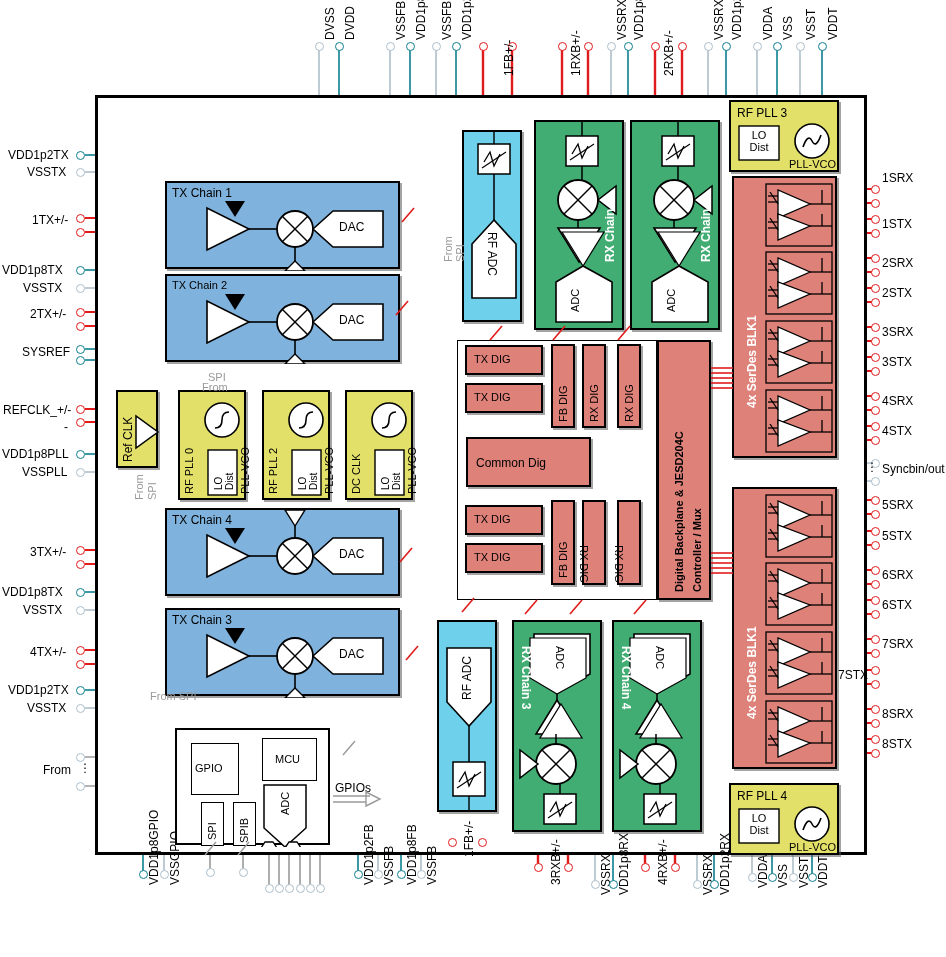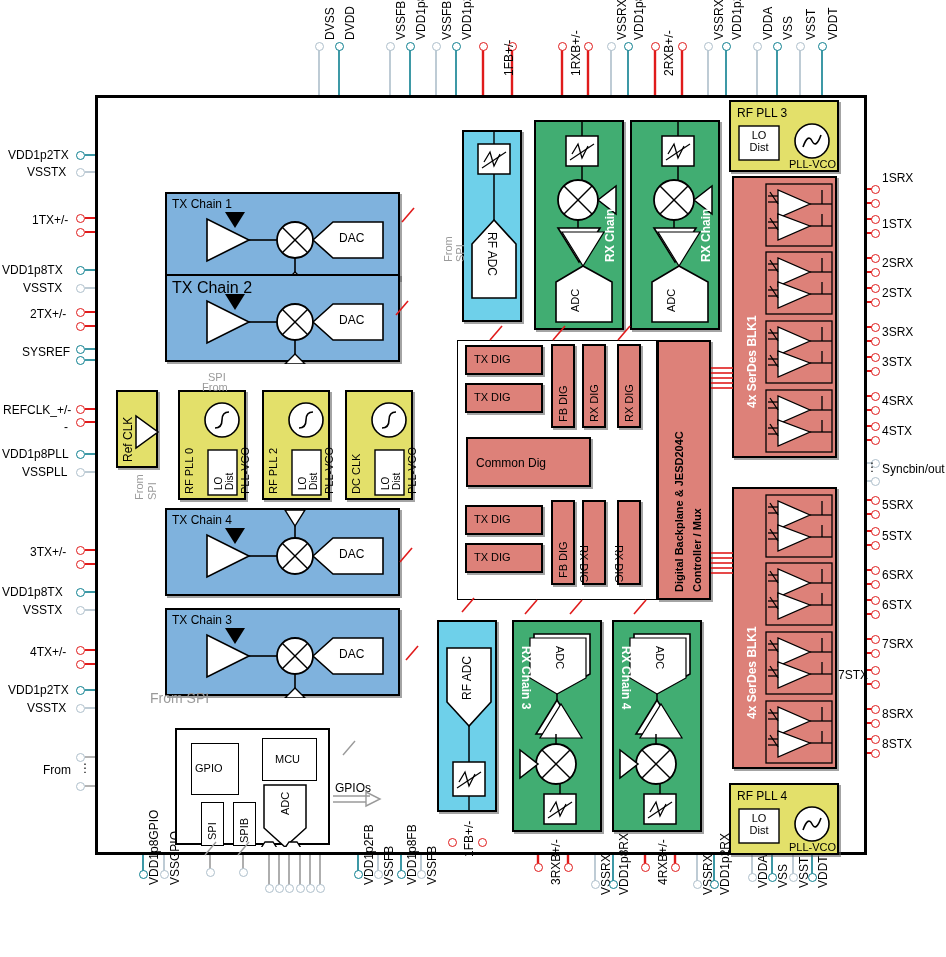--- a/index.html
+++ b/index.html
@@ -483,38 +483,38 @@
     <div class="pin pin-gray" style="left:747.5px;top:873px"></div>
     <div class="pin-label pin-vert" style="left:757px;top:888px">VDDA</div>
     <div class="pin pin-teal" style="left:767.5px;top:873px"></div>
     <div class="pin-label pin-vert" style="left:777px;top:888px">VSS</div>
     <div class="pin pin-gray" style="left:788.5px;top:873px"></div>
     <div class="pin-label pin-vert" style="left:798px;top:888px">VSST</div>
     <div class="pin pin-teal" style="left:807.5px;top:873px"></div>
     <div class="pin-label pin-vert" style="left:817px;top:888px">VDDT</div>
   </div>
 
-  <div class="blk blk-tx" style="left:165px;top:192px;width:235px;height:88px">
+  <div class="blk blk-tx" style="left:165px;top:181px;width:235px;height:88px">
     <div class="lbl lbl-b" style="left:5px;top:4px;font-size:12px">TX Chain 1</div>
     <svg width="235" height="88" style="position:absolute;left:0;top:0">
       <polygon points="40,25 40,67 82,46" fill="#fff" stroke="#000" stroke-width="1.6"></polygon>
       <polygon points="58,18 78,18 68,34" fill="#000"></polygon>
       <line x1="82" y1="46" x2="110" y2="46" stroke="#000" stroke-width="1.6"></line>
       <circle cx="128" cy="46" r="18" fill="#fff" stroke="#000" stroke-width="1.8"></circle>
       <line x1="115" y1="33" x2="141" y2="59" stroke="#000" stroke-width="1.4"></line>
       <line x1="141" y1="33" x2="115" y2="59" stroke="#000" stroke-width="1.4"></line>
       <line x1="128" y1="64" x2="128" y2="78" stroke="#000" stroke-width="1.6"></line>
       <polygon points="128,78 118,88 138,88" fill="#fff" stroke="#000" stroke-width="1.4"></polygon>
       <polygon points="146,46 166,28 216,28 216,64 166,64" fill="#fff" stroke="#000" stroke-width="1.6"></polygon>
     </svg>
     <div class="lbl" style="left:172px;top:38px;font-size:12px">DAC</div>
   </div>
 
   <div class="blk blk-tx" style="left:165px;top:274px;width:235px;height:88px">
-    <div class="lbl lbl-b" style="left:5px;top:4px;font-size:16px">TX Chain 2</div>
+    <div class="lbl lbl-b" style="left:5px;top:4px;font-size:11px">TX Chain 2</div>
     <svg width="235" height="88" style="position:absolute;left:0;top:0">
       <polygon points="40,25 40,67 82,46" fill="#fff" stroke="#000" stroke-width="1.6"></polygon>
       <polygon points="58,18 78,18 68,34" fill="#000"></polygon>
       <line x1="82" y1="46" x2="110" y2="46" stroke="#000" stroke-width="1.6"></line>
       <circle cx="128" cy="46" r="18" fill="#fff" stroke="#000" stroke-width="1.8"></circle>
       <line x1="115" y1="33" x2="141" y2="59" stroke="#000" stroke-width="1.4"></line>
       <line x1="141" y1="33" x2="115" y2="59" stroke="#000" stroke-width="1.4"></line>
       <line x1="128" y1="64" x2="128" y2="78" stroke="#000" stroke-width="1.6"></line>
       <polygon points="128,78 118,88 138,88" fill="#fff" stroke="#000" stroke-width="1.4"></polygon>
       <polygon points="146,46 166,28 216,28 216,64 166,64" fill="#fff" stroke="#000" stroke-width="1.6"></polygon>
@@ -931,21 +931,21 @@
       <path d="M 333 796 L 370 796 M 333 802 L 366 802 L 366 792 L 380 799 L 366 806 L 366 802"></path>
     </g>
   </svg>
 
   <div class="lbl" style="left:133px;top:500px;font-size:11px;color:#9a9a9a;line-height:1.1;transform:rotate(-90deg);transform-origin:left top;white-space:nowrap">From</div>
   <div class="lbl" style="left:147px;top:500px;font-size:11px;color:#9a9a9a;transform:rotate(-90deg);transform-origin:left top;white-space:nowrap">SPI</div>
 
   <div class="lbl" style="left:202px;top:382px;font-size:11px;color:#9a9a9a">From</div>
   <div class="lbl" style="left:208px;top:372px;font-size:11px;color:#9a9a9a">SPI</div>
 
-  <div class="lbl" style="left:150px;top:691px;font-size:14px;color:#9a9a9a">From SPI</div>
+  <div class="lbl" style="left:150px;top:691px;font-size:11px;color:#9a9a9a">From SPI</div>
 
   <div class="lbl" style="left:443px;top:262px;font-size:11px;color:#9a9a9a;transform:rotate(-90deg);transform-origin:left top;white-space:nowrap">From</div>
   <div class="lbl" style="left:455px;top:262px;font-size:11px;color:#9a9a9a;transform:rotate(-90deg);transform-origin:left top;white-space:nowrap">SPI</div>
 
   <svg class="overlay" style="z-index:7">
     <g stroke="#e01b1b" stroke-width="1.6">
       <line x1="402" y1="222" x2="414" y2="208"></line>
       <line x1="396" y1="315" x2="408" y2="301"></line>
       <line x1="400" y1="562" x2="412" y2="548"></line>
       <line x1="406" y1="660" x2="418" y2="646"></line>

